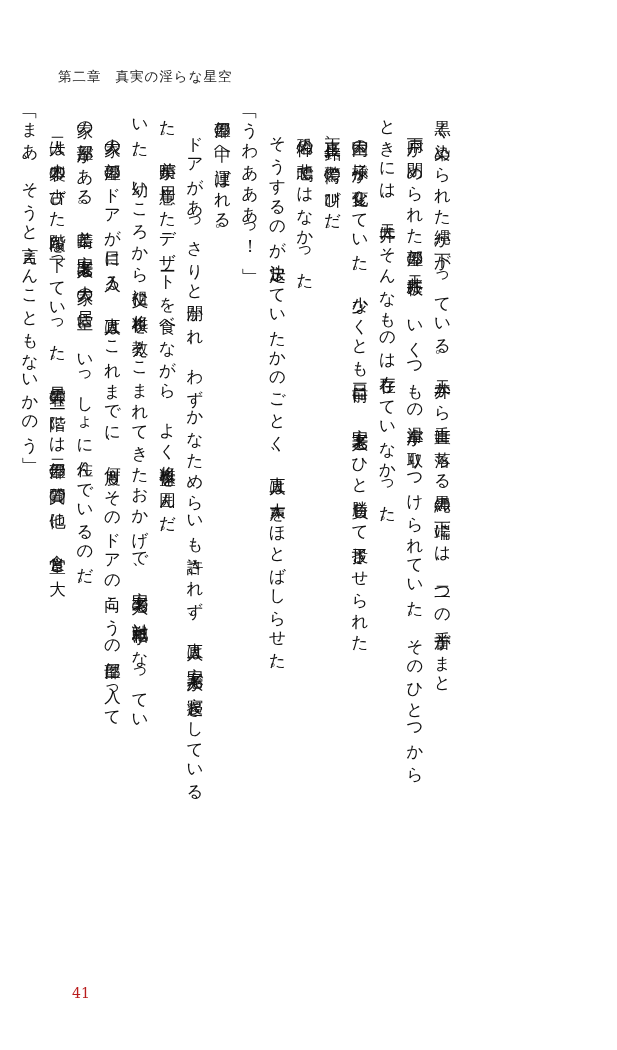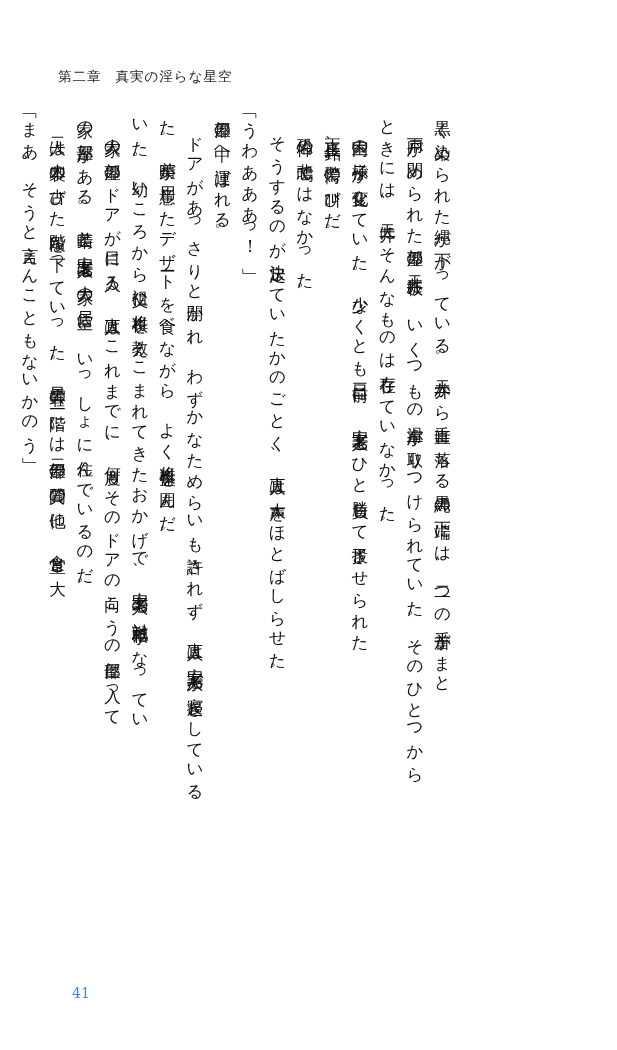--- a/index.html
+++ b/index.html
@@ -67,21 +67,21 @@
 
   .col.indent {
     padding-top: 17px;
   }
 
   .page-number {
     position: absolute;
     left: 72px;
     top: 985px;
     font-size: 14px;
-    color: #3b82f6;
+    color: #b91c1c;
     font-family: "DejaVu Serif", "Liberation Serif", serif;
   }
 </style>
 </head>
 <body>
 
 <div class="page">
 
   <div class="running-head">
     <span class="chap-num">第二章</span><span>真実の淫らな星空</span>

